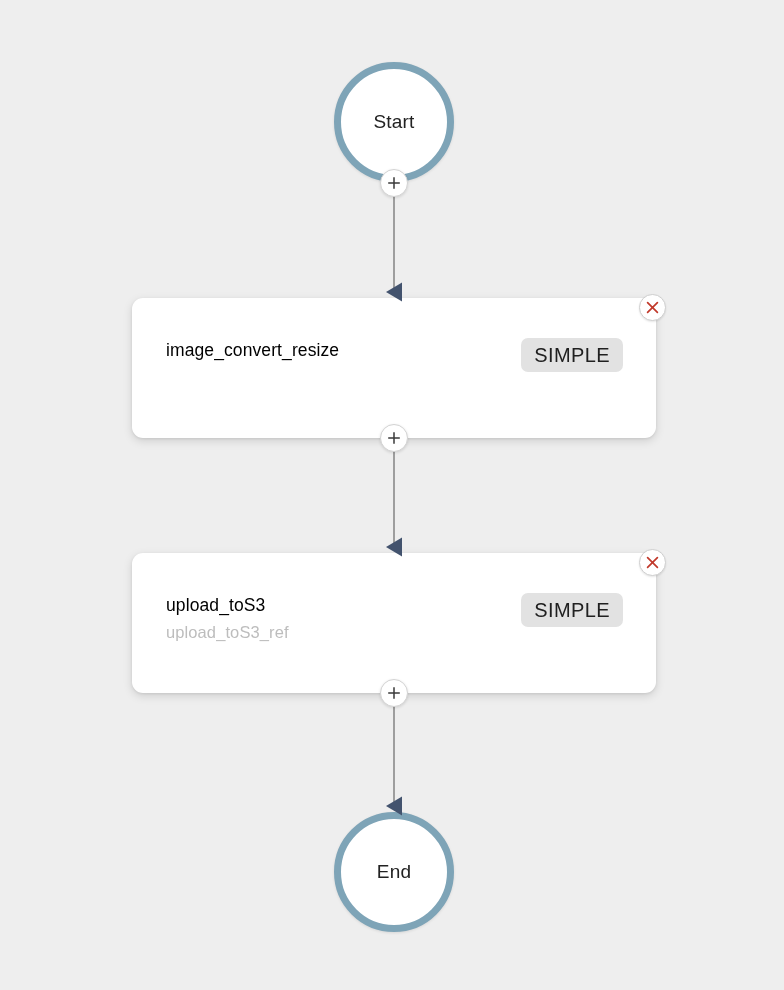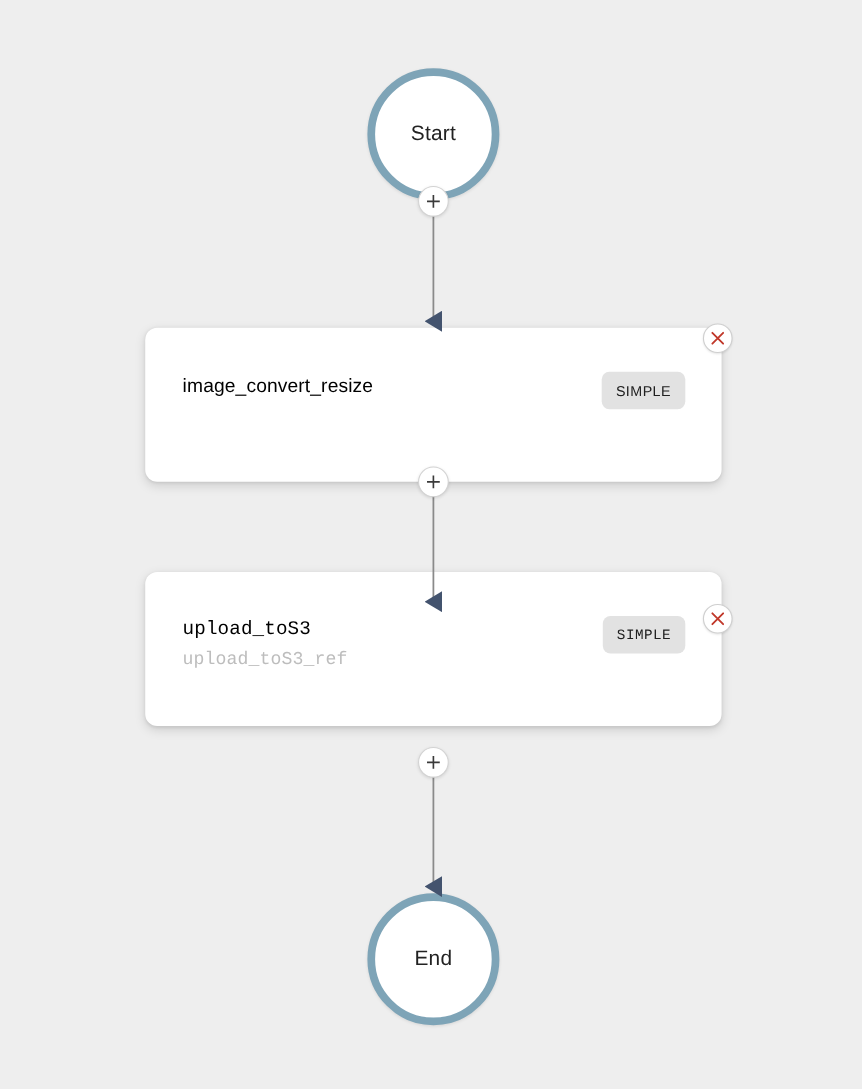--- a/index.html
+++ b/index.html
@@ -51,21 +51,21 @@
     position: absolute;
     left: 132px;
     width: 524px;
     height: 140px;
     background: #ffffff;
     border-radius: 11px;
     box-shadow: 0 3px 10px rgba(0,0,0,0.13), 0 1px 3px rgba(0,0,0,0.08);
     box-sizing: border-box;
   }
   #card-1 { top: 298px; }
-  #card-2 { top: 520px; font-family: Liberation Mono, monospace; }
+  #card-2 { top: 553px; }
 
   .card-title {
     position: absolute;
     left: 34px;
     top: 42px;
     font-size: 17.5px;
     color: #000000;
     letter-spacing: 0.1px;
     white-space: nowrap;
   }
@@ -84,21 +84,21 @@
     right: 33px;
     top: 40px;
     min-width: 64px;
     height: 34px;
     padding: 0 13px;
     background: #e2e2e2;
     border-radius: 7px;
     display: flex;
     align-items: center;
     justify-content: center;
-    font-size: 13px;
+    font-size: 20px;
     color: #202020;
     letter-spacing: 0.4px;
     box-sizing: border-box;
   }
 
   
   .delete-btn {
     position: absolute;
     width: 27px;
     height: 27px;

